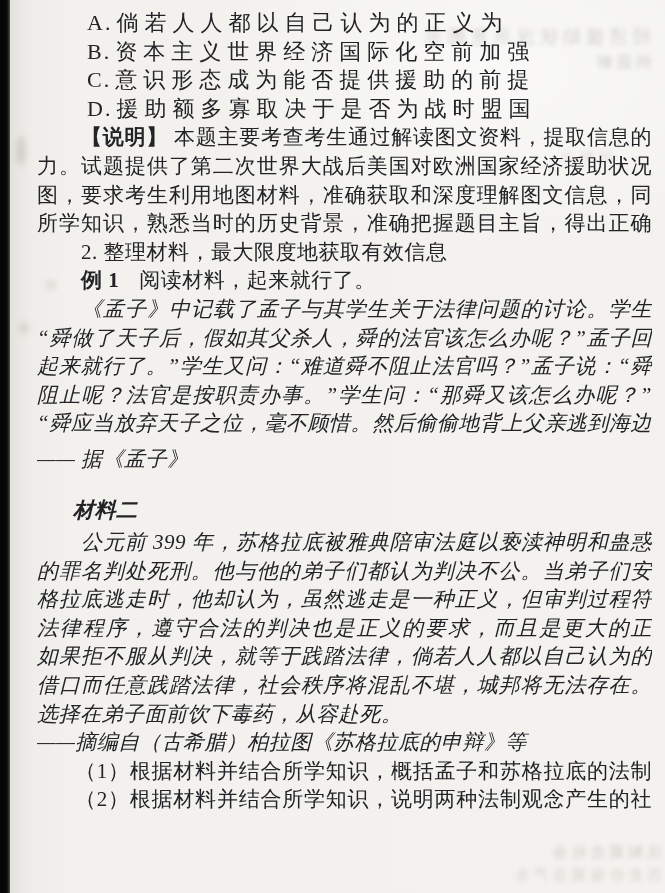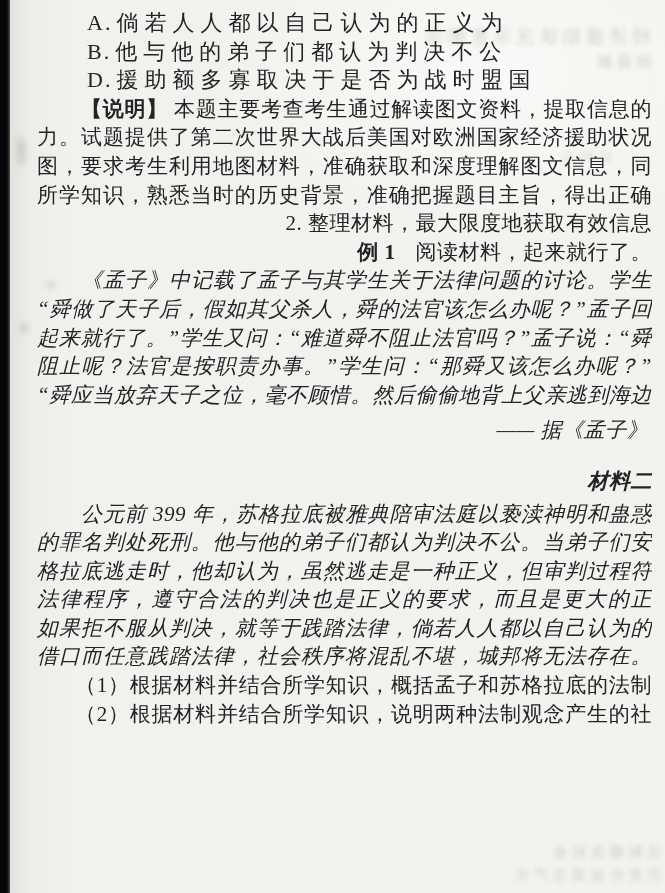--- a/index.html
+++ b/index.html
@@ -20,22 +20,22 @@
     position:absolute;left:0;top:0;width:10px;height:100%;
     background:linear-gradient(90deg,#060606 0 6px,#1a1a1a 8px,#555 10px);
   }
   .content{
     position:absolute;left:37px;top:9px;width:615px;
     font-size:21px;line-height:28.6px;
     letter-spacing:0.5px;
   }
   .line{height:28.6px;overflow:hidden;white-space:nowrap;}
   .j{text-align:justify;text-align-last:justify;white-space:normal;}
-  .l{text-align:right;}
-  .r{text-align:right;padding-right:4px;}
+  .l{text-align:left;}
+  .r{text-align:left;padding-right:4px;}
   .opt{margin-left:50px;letter-spacing:6px;font-size:22px;}
   .opt .optlabel{letter-spacing:2px;margin-right:4px;}
   .ind2{padding-left:44px;}
   .bold{font-weight:bold;}
   .kai{font-style:italic;font-family:"Liberation Serif","DejaVu Serif",serif;}
   .hd{font-weight:bold;padding-left:36px;}
   .exgap{margin-right:20px;}
   .src1{margin-top:7px;}
   .mat2-first{margin-top:4px;}
   .m2hd{margin-top:22px;}
@@ -72,21 +72,24 @@
   <div class="smudge" style="left:16px;top:136px;width:10px;height:30px;"></div>
   <div class="smudge" style="left:20px;top:322px;width:8px;height:12px;"></div>
   <div class="smudge" style="left:46px;top:280px;width:10px;height:10px;opacity:.35;"></div>
 
   <div class="content">
 
     <div class="line opt">
       <span class="optlabel">A.</span><span>倘若人人都以自己认为的正义为</span>
     </div>
     <div class="line opt">
-      <span class="optlabel">B.</span><span>他与他的弟子们都认为判决不公</span>
+      <span class="optlabel">B.</span><span>资本主义世界经济国际化空前加强</span>
+    </div>
+    <div class="line opt">
+      <span class="optlabel">C.</span><span>意识形态成为能否提供援助的前提</span>
     </div>
     <div class="line opt">
       <span class="optlabel">D.</span><span>援助额多寡取决于是否为战时盟国</span>
     </div>
 
     <div class="line j ind2">
       <span class="bold">【说明】</span> <span>本题主要考查考生通过解读图文资料，提取信息的能</span>
     </div>
     <div class="line j">力。试题提供了第二次世界大战后美国对欧洲国家经济援助状况示意</div>
     <div class="line j">图，要求考生利用地图材料，准确获取和深度理解图文信息，同时联系</div>
@@ -105,18 +108,20 @@
     <div class="line j kai">“舜应当放弃天子之位，毫不顾惜。然后偷偷地背上父亲逃到海边住</div>
     <div class="line r kai src1">—— 据《孟子》</div>
 
     <div class="line l hd kai m2hd">材料二</div>
     <div class="line j ind2 kai mat2-first">公元前 399 年，苏格拉底被雅典陪审法庭以亵渎神明和蛊惑青年</div>
     <div class="line j kai">的罪名判处死刑。他与他的弟子们都认为判决不公。当弟子们安排苏</div>
     <div class="line j kai">格拉底逃走时，他却认为，虽然逃走是一种正义，但审判过程符合雅典</div>
     <div class="line j kai">法律程序，遵守合法的判决也是正义的要求，而且是更大的正义，因为</div>
     <div class="line j kai">如果拒不服从判决，就等于践踏法律，倘若人人都以自己认为的正义为</div>
     <div class="line j kai">借口而任意践踏法律，社会秩序将混乱不堪，城邦将无法存在。最终他</div>
+    <div class="line l kai">选择在弟子面前饮下毒药，从容赴死。</div>
+    <div class="line r kai">——摘编自（古希腊）柏拉图《苏格拉底的申辩》等</div>
 
     <div class="line j" style="padding-left:38px;">（1）根据材料并结合所学知识，概括孟子和苏格拉底的法制观念。</div>
     <div class="line j" style="padding-left:38px;">（2）根据材料并结合所学知识，说明两种法制观念产生的社会背</div>
 
   </div>
 </div>
 
 </body></html>

